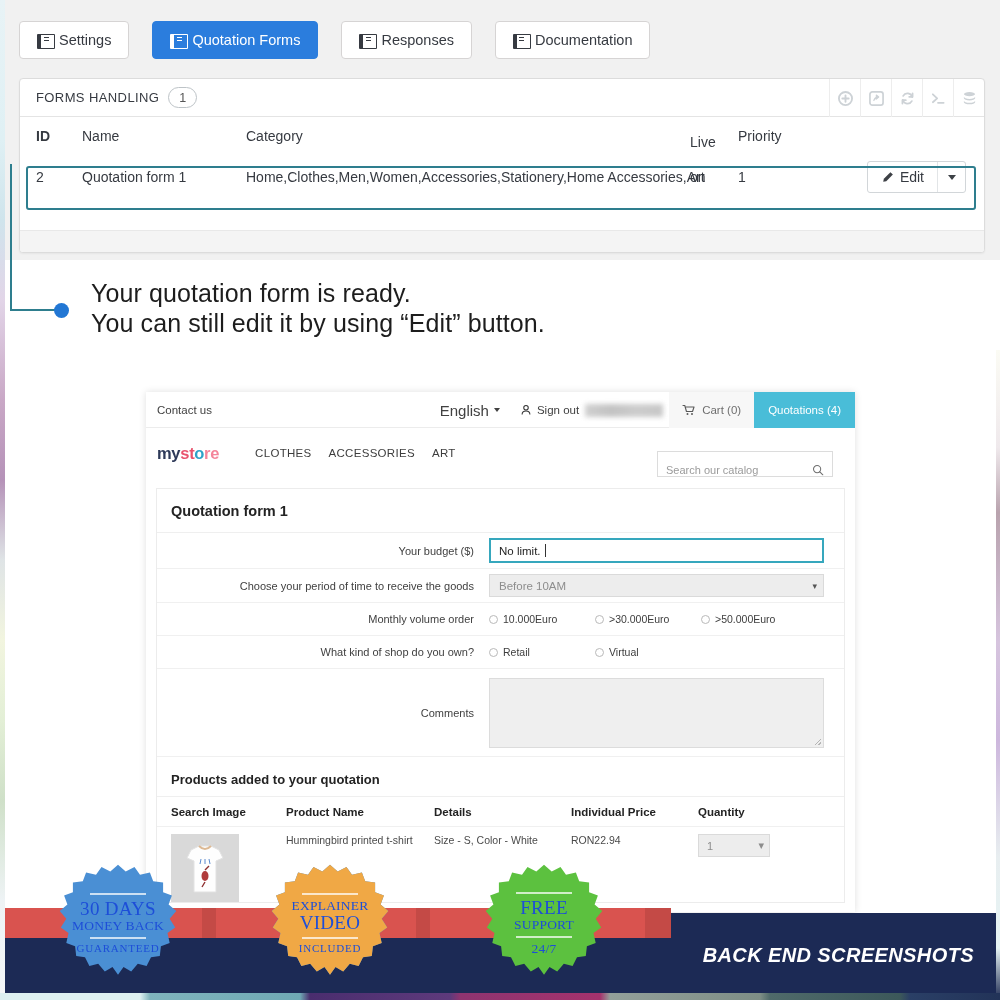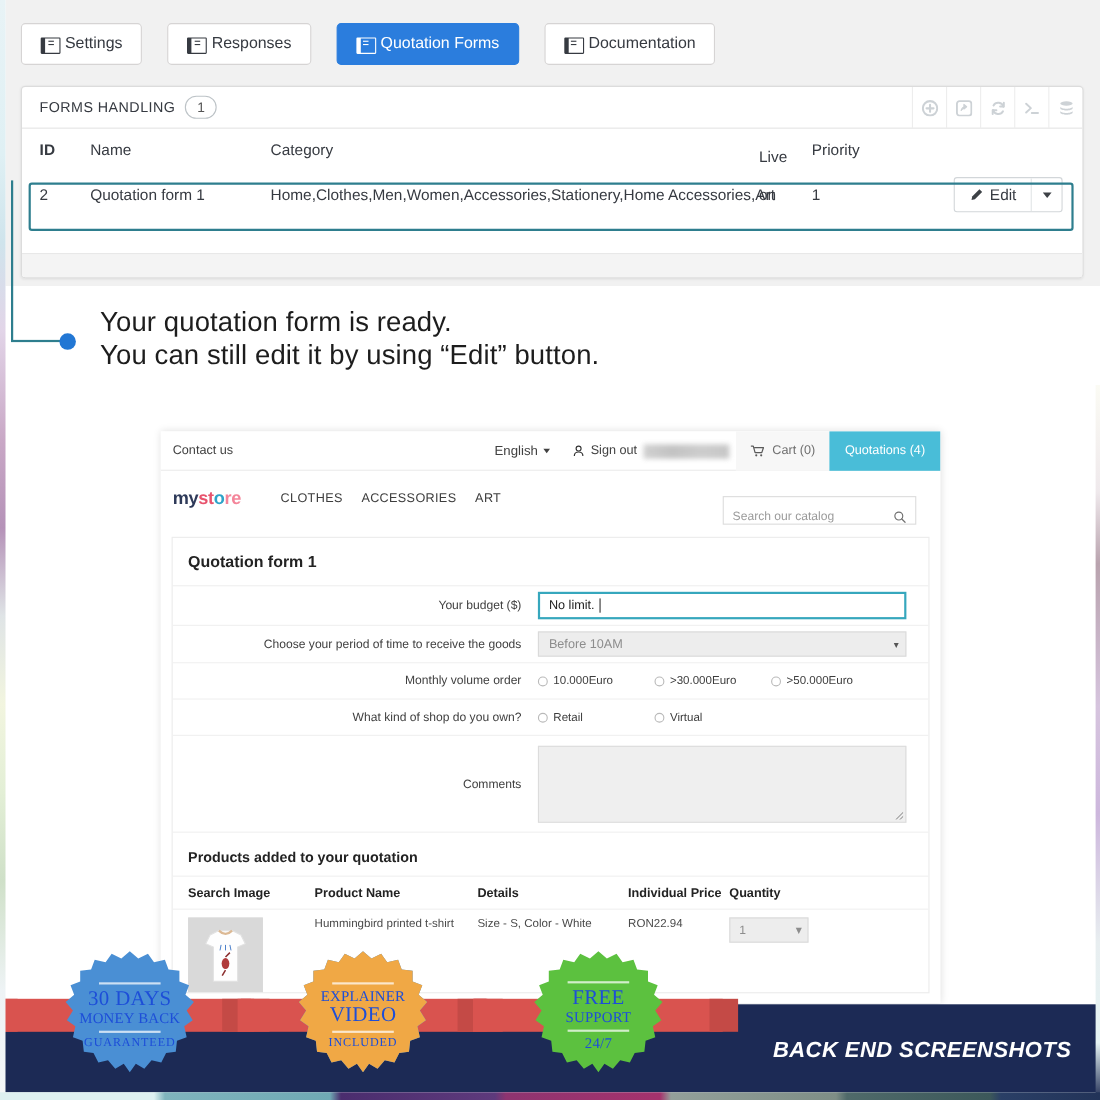--- a/index.html
+++ b/index.html
@@ -129,21 +129,21 @@
   .callout-text div { white-space: nowrap; }
 
   
   .store {
     position: absolute; left: 146px; top: 392px; width: 709px; height: 520px;
     background: #fff; box-shadow: 0 0 7px rgba(0,0,0,.13); overflow: hidden;
   }
   .store-topbar { height: 36px; border-bottom: 1px solid #ececec; display: flex; align-items: center; position: relative; }
   .contact-us { margin-left: 11px; font-size: 11.5px; color: #414141; cursor: pointer; }
   .top-right { position: absolute; right: 0; top: 0; height: 36px; display: flex; align-items: stretch; }
-  .lang { display: flex; align-items: center; gap: 5px; font-size: 12px; color: #414141; padding: 0 10px; cursor: pointer; }
+  .lang { display: flex; align-items: center; gap: 5px; font-size: 15px; color: #414141; padding: 0 10px; cursor: pointer; }
   .caret-sm { width: 0; height: 0; border-left: 3.5px solid transparent; border-right: 3.5px solid transparent; border-top: 4.5px solid #414141; }
   .signout { display: flex; align-items: center; gap: 5px; font-size: 11.5px; color: #414141; padding: 0 6px 0 10px; cursor: pointer; }
   .blurname { width: 78px; height: 13px; background: linear-gradient(90deg,#c8c8c8,#b8b8b8,#c4c4c4,#bdbdbd); filter: blur(2.4px); opacity:.85; margin-right: 6px; align-self: center; }
   .cart { display: flex; align-items: center; gap: 6px; font-size: 11.5px; color: #6f6f6f; padding: 0 13px; background: #f7f7f7; cursor: pointer; }
   .quotations-btn { display: flex; align-items: center; padding: 0 14px; background: #49bdd8; color: #fff; font-size: 11.5px; cursor: pointer; }
 
   .store-nav { height: 50px; display: flex; align-items: center; position: relative; }
   .logo { margin-left: 11px; font-size: 16.5px; font-weight: bold; letter-spacing: -.3px; }
   .logo .c1 { color: #2e3a59; } .logo .c2 { color: #e8536d; } .logo .c3 { color: #2ea3c9; } .logo .c4 { color: #f4859a; }
   .menu { display: flex; gap: 17px; margin-left: 36px; font-size: 11.5px; letter-spacing: .3px; color: #3d3d3d; }
@@ -172,21 +172,21 @@
   .radios { display: flex; align-items: flex-end; }
   .radio-item { display: flex; align-items: center; gap: 5px; font-size: 10.5px; color: #3d3d3d; width: 106px; cursor: pointer; }
   .radio-dot { width: 9px; height: 9px; border: 1px solid #b9b9b9; border-radius: 50%; background: #fff; flex: none; }
   .ta { height: 70px; background: #efefef; border: 1px solid #dcdcdc; position: relative; }
   .ta::after { content: ""; position: absolute; right: 2px; bottom: 2px; width: 7px; height: 7px;
     background: linear-gradient(135deg,transparent 50%,#b5b5b5 50%,#b5b5b5 62%,transparent 62%,transparent 74%,#b5b5b5 74%,#b5b5b5 86%,transparent 86%); }
 
   .prod-title { font-size: 13px; font-weight: bold; color: #232323; padding: 13px 0 9px 14px; border-bottom: 1px solid #efefef; margin-top: 2px; }
   .prod-head { display: flex; font-size: 11.5px; font-weight: bold; color: #232323; padding: 9px 0 8px 14px; border-bottom: 1px solid #f0f0f0; }
   .prod-row { display: flex; font-size: 10.5px; color: #4a4a4a; padding: 7px 0 0 14px; }
-  .c-img { width: 115px; } .c-nm { width: 148px; } .c-det { width: 137px; } .c-pr { width: 92px; } .c-qt { width: 100px; }
+  .c-img { width: 115px; } .c-nm { width: 148px; } .c-det { width: 137px; } .c-pr { width: 127px; } .c-qt { width: 100px; }
   .thumb { width: 68px; height: 68px; background: #d9d9d9; position: relative; overflow: hidden; }
   .qty-sel { width: 72px; height: 23px; background: #ededed; border: 1px solid #dadada; display: flex; align-items: center;
     justify-content: space-between; padding: 0 5px 0 8px; font-size: 11px; color: #8d8d8d; }
 
   
   .footer-band { position: absolute; left: 0; bottom: 7px; width: 1000px; height: 80px; background: #1c2a55; z-index: 20; }
   .footer-text {
     position: absolute; right: 26px; bottom: 33px; z-index: 26;
     font-size: 20px; font-weight: bold; font-style: italic; color: #fff; letter-spacing: .4px;
   }
@@ -216,27 +216,27 @@
   <div class="edge-strip-left"></div>
   <div class="edge-strip-right"></div>
 
   <div class="admin-wrap">
 
     <div class="tabbar">
       <div class="tab">
         <span class="bicon"></span>
         <span>Settings</span>
       </div>
+      <div class="tab active">
+        <span class="bicon"></span>
+        <span>Quotation Forms</span>
+      </div>
       <div class="tab">
         <span class="bicon"></span>
         <span>Responses</span>
-      </div>
-      <div class="tab active">
-        <span class="bicon"></span>
-        <span>Quotation Forms</span>
       </div>
       <div class="tab">
         <span class="bicon"></span>
         <span>Documentation</span>
       </div>
     </div>
 
     <div class="panel">
       <div class="panel-head">
         <span class="panel-title">FORMS HANDLING</span>

